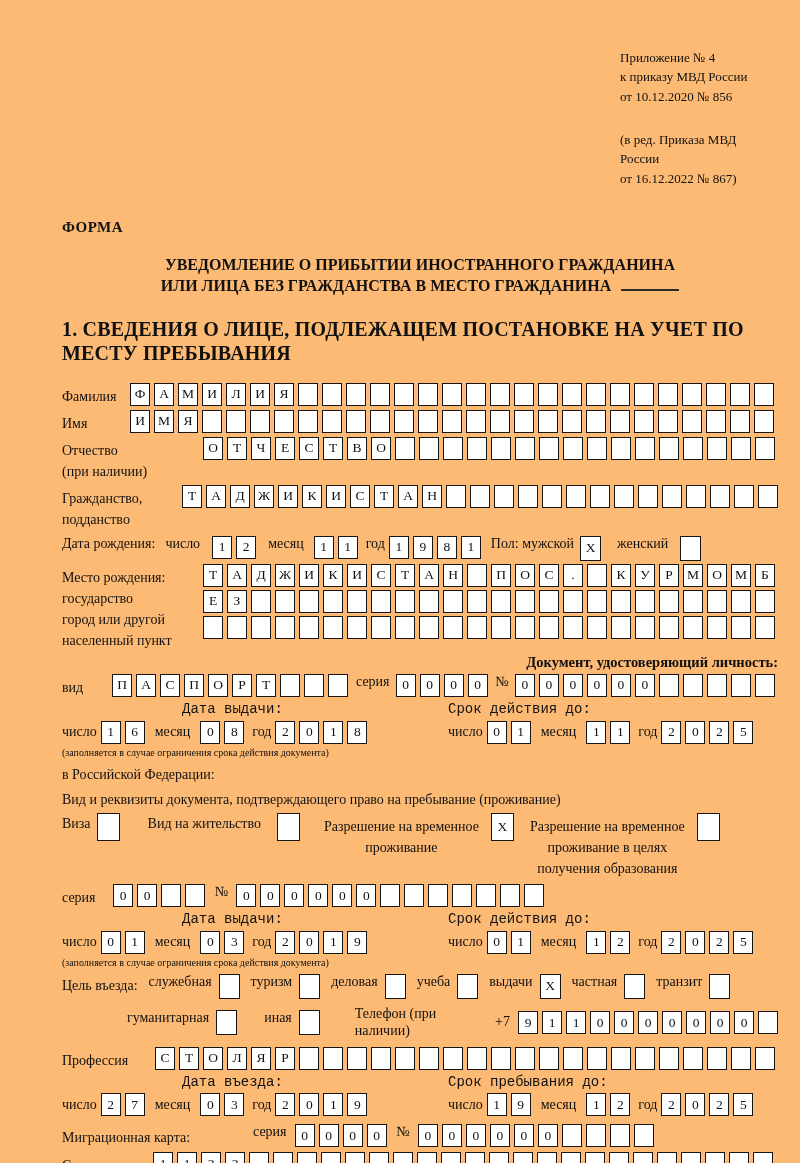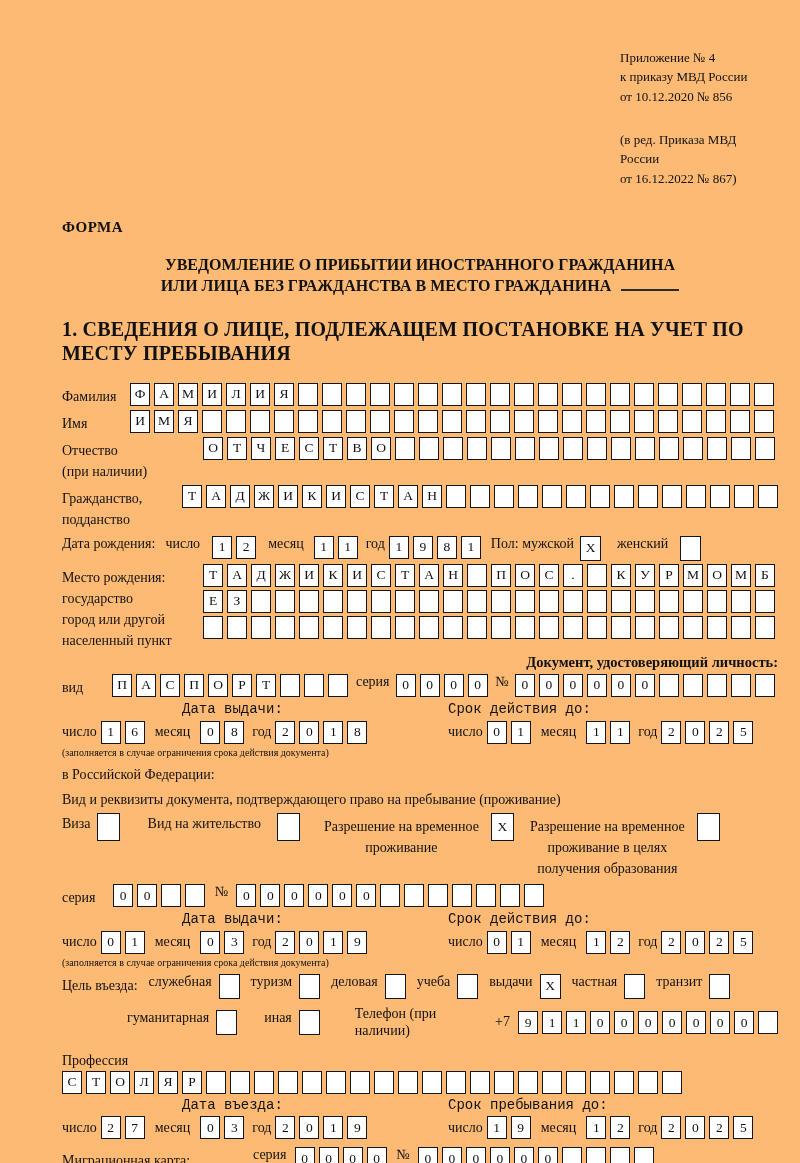--- a/index.html
+++ b/index.html
@@ -585,21 +585,21 @@
           <span class="cell">0</span>
           <span class="cell">0</span>
           <span class="cell">0</span>
           <span class="cell">0</span>
           <span class="cell">0</span>
           <span class="cell">0</span>
           <span class="cell"></span>
         </span>
     </div>
 
-    <div class="frow" style="margin-top:7px;flex-direction:column;">
+    <div class="frow" style="margin-top:7px;">
       <div class="flabel w93">Профессия</div>
       <div class="cells">
           <span class="cell">С</span>
           <span class="cell">Т</span>
           <span class="cell">О</span>
           <span class="cell">Л</span>
           <span class="cell">Я</span>
           <span class="cell">Р</span>
           <span class="cell"></span>
           <span class="cell"></span>

